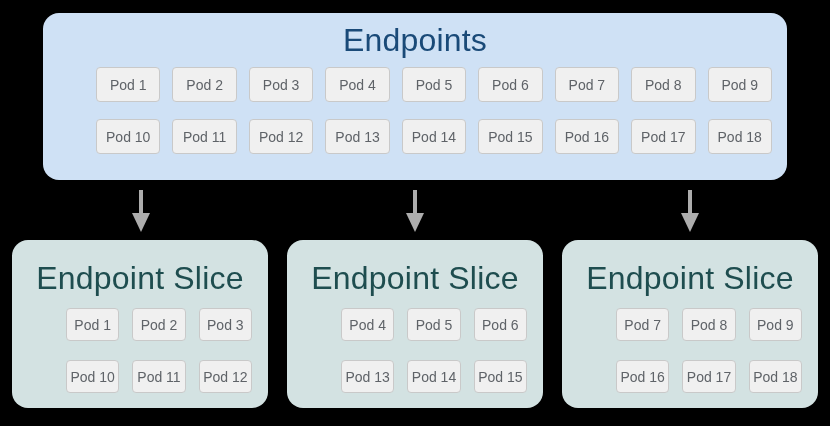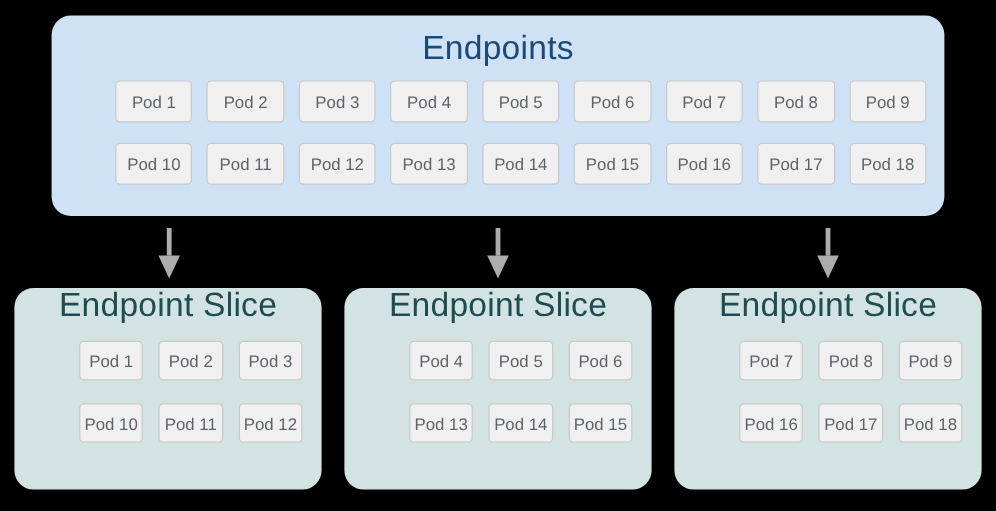--- a/index.html
+++ b/index.html
@@ -29,27 +29,27 @@
   .slice-box {
     top: 240px;
     width: 256px; height: 168px;
     background: var(--slice-bg, #d3e2e2);
   }
   .slice-box.pos-0 { left: 12px; }
   .slice-box.pos-1 { left: 287px; }
   .slice-box.pos-2 { left: 562px; }
 
   .box-title {
-    font-size: 28px;
+    font-size: 32px;
     line-height: 28px;
     text-align: center;
     letter-spacing: 0.2px;
   }
   .endpoints-box .box-title { margin-top: 13px; color: var(--endpoints-title, #1a4a78); }
-  .slice-box .box-title     { margin-top: 0; color: var(--slice-title, #1e4d4f); }
+  .slice-box .box-title     { margin-top: 24px; color: var(--slice-title, #1e4d4f); }
 
   
   .pod-row {
     display: flex;
     box-sizing: border-box;
     margin-left: 38px;
   }
   .endpoints-box .pod-row { padding: 0 15px; gap: 12px; }
   .endpoints-box .pod-row.row-0 { margin-top: 13px; }
   .endpoints-box .pod-row.row-1 { margin-top: 17px; }

